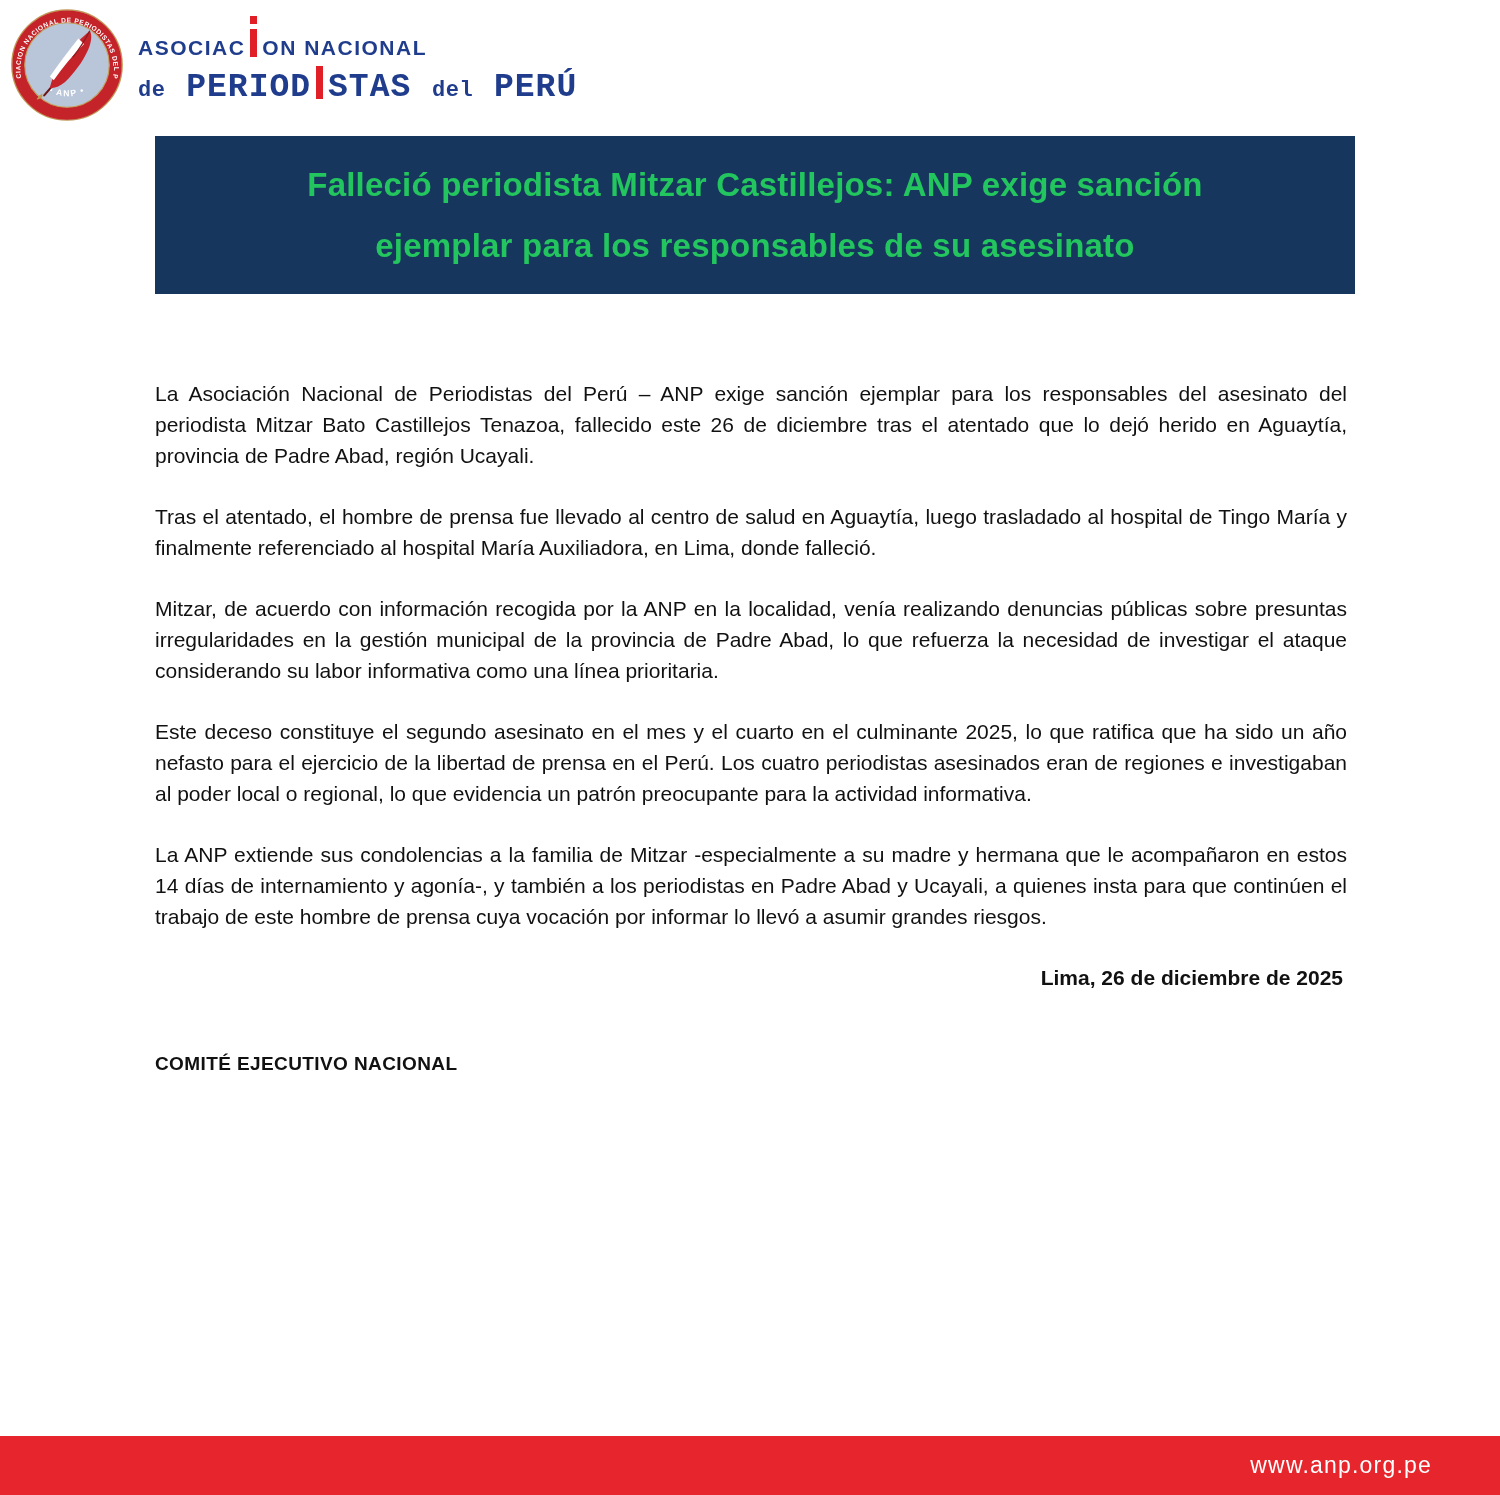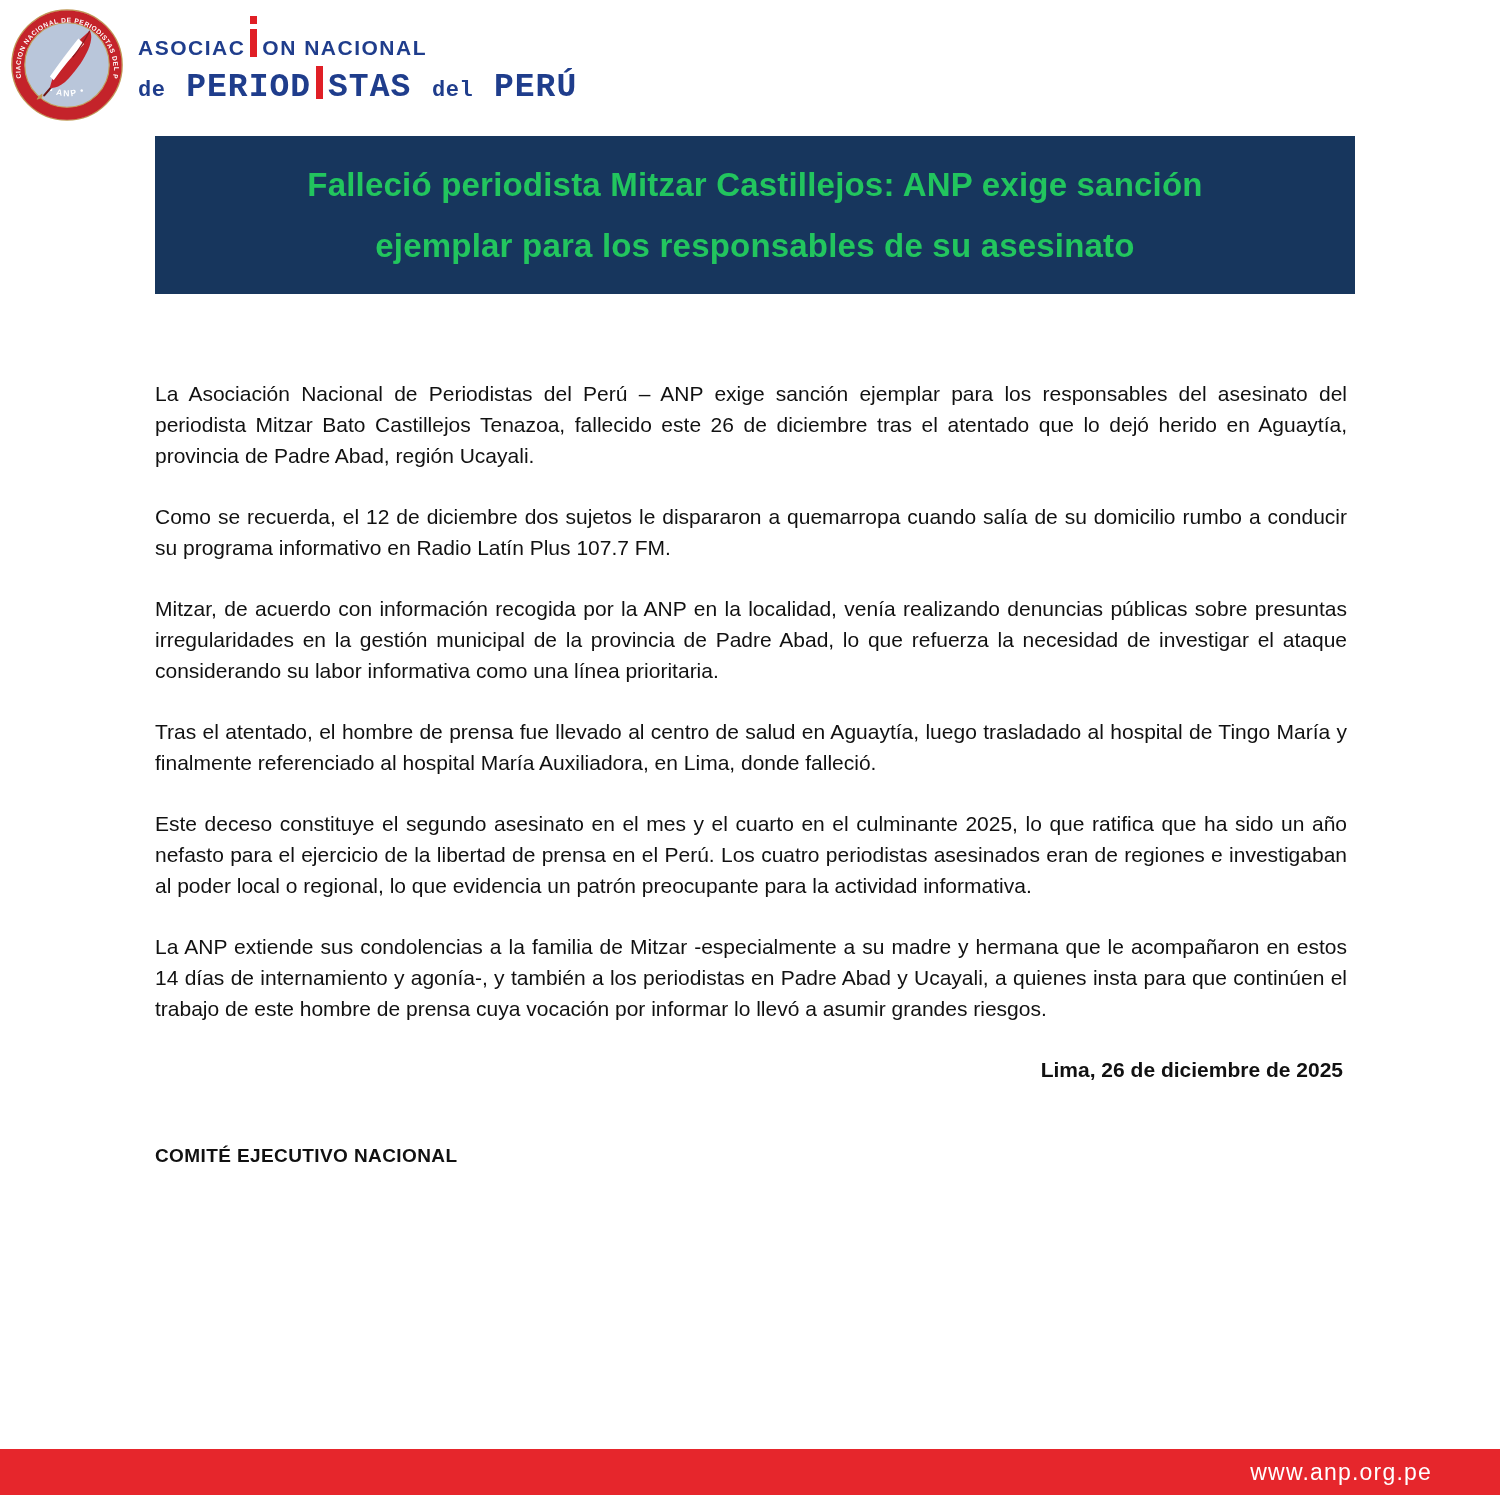--- a/index.html
+++ b/index.html
@@ -66,21 +66,21 @@
   }
   p.signature {
     margin: 55px 0 0 0; font-size: 19px; line-height: 31px;
     font-weight: bold; text-align: left; letter-spacing: 0.4px;
     color: #111111;
   }
 
   
   .footer-bar {
     position: absolute; left: 0; right: 0; bottom: 0;
-    height: 46px; background: #e6262c;
+    height: 59px; background: #e6262c;
     display: flex; align-items: center; justify-content: flex-end;
     padding-right: 68px;
   }
   .footer-bar .site {
     color: #ffffff; font-size: 23px; letter-spacing: 1.2px;
     text-decoration: none;
   }
 </style>
 </head>
 <body>
@@ -121,23 +121,22 @@
     </div>
   </div>
 </header>
 
 <section class="banner">
   <h1>Falleció periodista Mitzar Castillejos: ANP exige sanción ejemplar para los responsables de su asesinato</h1>
 </section>
 
 <main>
   <p class="bodytext">La Asociación Nacional de Periodistas del Perú – ANP exige sanción ejemplar para los responsables del asesinato del periodista Mitzar Bato Castillejos Tenazoa, fallecido este 26 de diciembre tras el atentado que lo dejó herido en Aguaytía, provincia de Padre Abad, región Ucayali.</p>
-  <p class="bodytext">Como se recuerda, el 12 de diciembre dos sujetos le dispararon a quemarropa cuando salía de su domicilio rumbo a conducir su programa informativo en Radio Latín Plus 107.7 FM.</p>
+  <p class="bodytext">Tras el atentado, el hombre de prensa fue llevado al centro de salud en Aguaytía, luego trasladado al hospital de Tingo María y finalmente referenciado al hospital María Auxiliadora, en Lima, donde falleció.</p>
   <p class="bodytext">Mitzar, de acuerdo con información recogida por la ANP en la localidad, venía realizando denuncias públicas sobre presuntas irregularidades en la gestión municipal de la provincia de Padre Abad, lo que refuerza la necesidad de investigar el ataque considerando su labor informativa como una línea prioritaria.</p>
-  <p class="bodytext">Tras el atentado, el hombre de prensa fue llevado al centro de salud en Aguaytía, luego trasladado al hospital de Tingo María y finalmente referenciado al hospital María Auxiliadora, en Lima, donde falleció.</p>
   <p class="bodytext">Este deceso constituye el segundo asesinato en el mes y el cuarto en el culminante 2025, lo que ratifica que ha sido un año nefasto para el ejercicio de la libertad de prensa en el Perú. Los cuatro periodistas asesinados eran de regiones e investigaban al poder local o regional, lo que evidencia un patrón preocupante para la actividad informativa.</p>
   <p class="bodytext">La ANP extiende sus condolencias a la familia de Mitzar -especialmente a su madre y hermana que le acompañaron en estos 14 días de internamiento y agonía-, y también a los periodistas en Padre Abad y Ucayali, a quienes insta para que continúen el trabajo de este hombre de prensa cuya vocación por informar lo llevó a asumir grandes riesgos.</p>
   <p class="dateline">Lima, 26 de diciembre de 2025</p>
   <p class="signature">COMITÉ EJECUTIVO NACIONAL</p>
 </main>
 
 <footer class="footer-bar">
   <span class="site">www.anp.org.pe</span>
 </footer>
 

